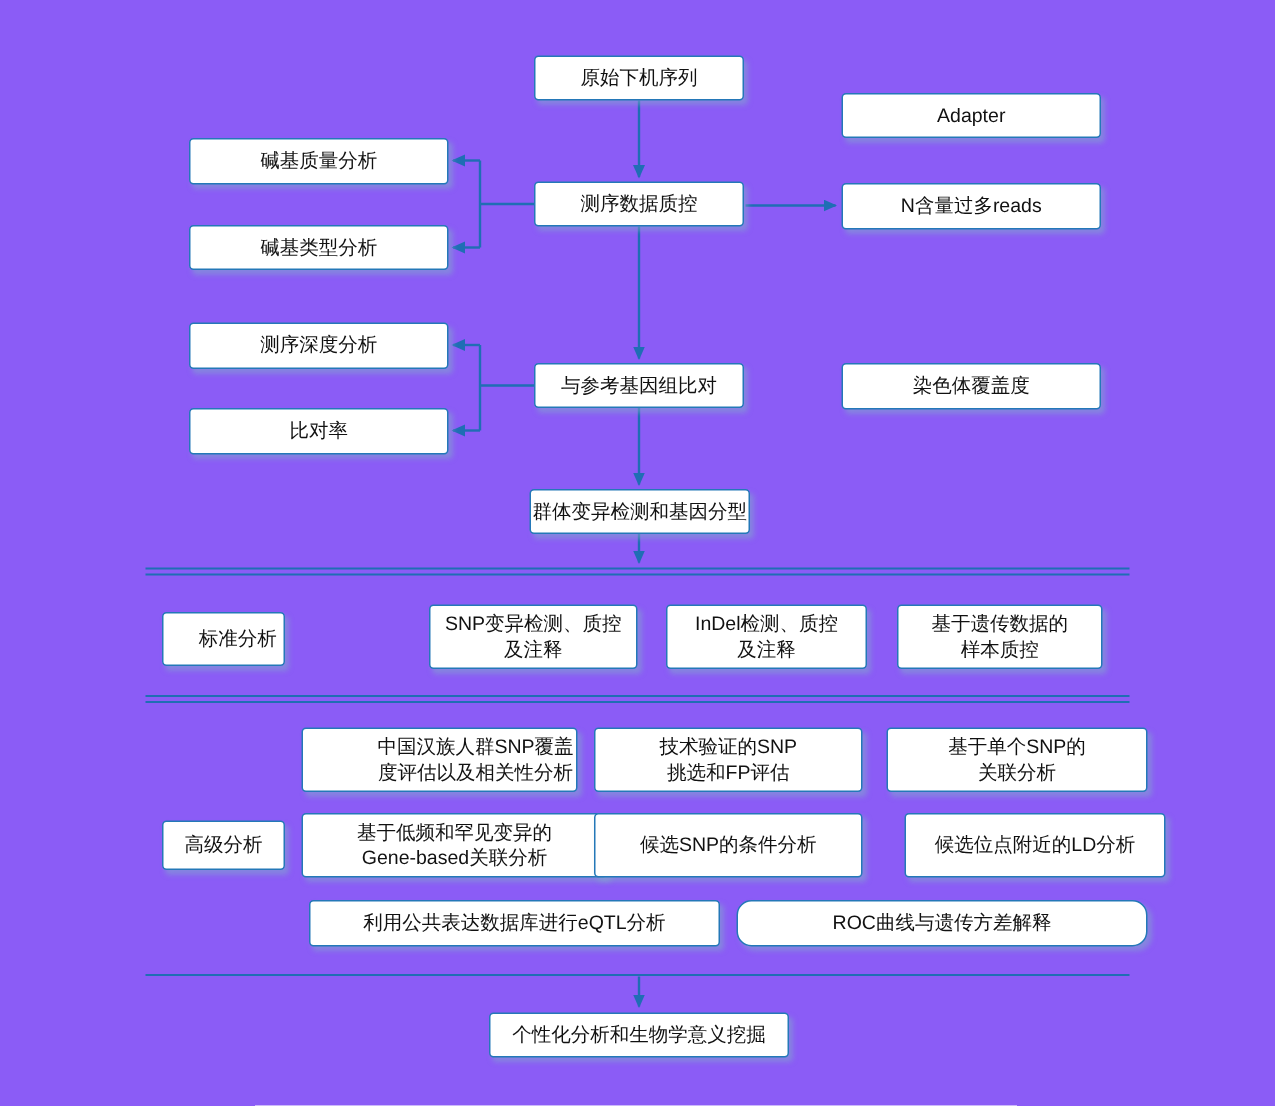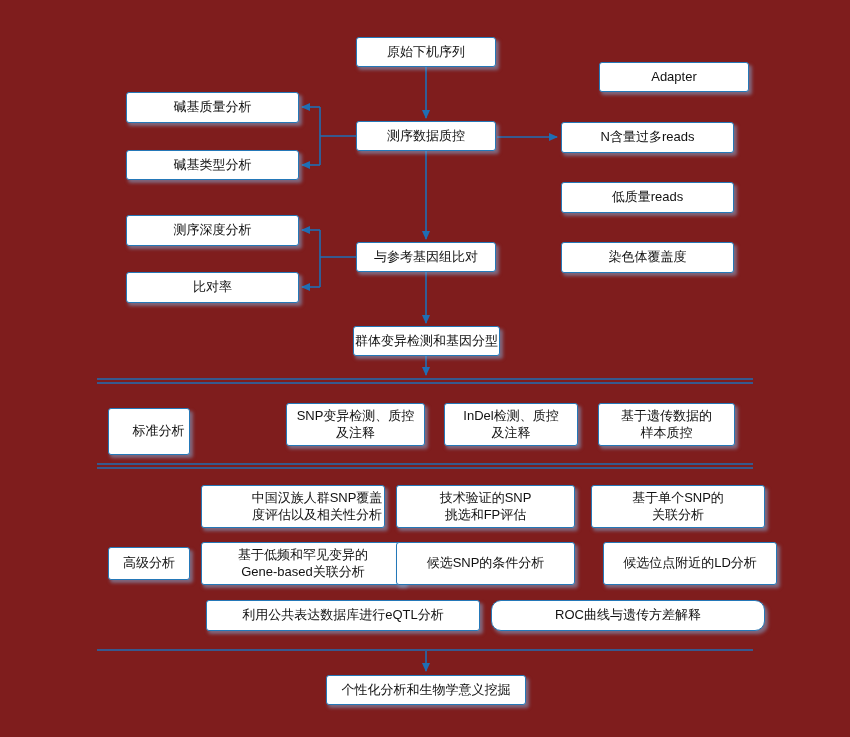--- a/index.html
+++ b/index.html
@@ -2,21 +2,21 @@
 <html><head>
 <meta charset="utf-8">
 <style>
   * { margin: 0; padding: 0; box-sizing: border-box; }
   html, body { background: #ffffff; }
   body { font-family: "Liberation Sans", "DejaVu Sans", sans-serif; }
   .canvas {
     position: relative;
     width: 850px;
     height: 737px;
-    background: #7f1d1d;
+    background: #8b5cf6;
     overflow: hidden;
   }
   svg.connectors {
     position: absolute;
     left: 0; top: 0;
     z-index: 1;
   }
   .node {
     position: absolute;
     z-index: 2;
@@ -65,33 +65,32 @@
     <g stroke="#1f6eb4" stroke-width="1.3" fill="none">
       <line x1="97" y1="379" x2="753" y2="379"></line>
       <line x1="97" y1="383" x2="753" y2="383"></line>
       <line x1="97" y1="464" x2="753" y2="464"></line>
       <line x1="97" y1="468" x2="753" y2="468"></line>
       <line x1="97" y1="650" x2="753" y2="650"></line>
     </g>
   </svg>
 
   <div class="node" style="left:356px; top:37px;  width:140px; height:30px;">原始下机序列</div>
-  <div class="node" style="left:561px; top:62px;  width:150px; height:30px;margin-left:38px;">Adapter</div>
+  <div class="node" style="left:561px; top:62px;  width:173px; height:30px;">Adapter</div>
   <div class="node" style="left:126px; top:92px;  width:173px; height:31px;">碱基质量分析</div>
   <div class="node" style="left:356px; top:121px; width:140px; height:30px;">测序数据质控</div>
   <div class="node" style="left:561px; top:122px; width:173px; height:31px;">N含量过多reads</div>
   <div class="node" style="left:126px; top:150px; width:173px; height:30px;">碱基类型分析</div>
-  <div class="node" style="left:561px; top:182px; width:173px; height:31px;">低质量reads</div>
   <div class="node" style="left:126px; top:215px; width:173px; height:31px;">测序深度分析</div>
   <div class="node" style="left:356px; top:242px; width:140px; height:30px;text-align:center;">与参考基因组比对</div>
   <div class="node" style="left:561px; top:242px; width:173px; height:31px;">染色体覆盖度</div>
   <div class="node" style="left:126px; top:272px; width:173px; height:31px;">比对率</div>
   <div class="node" style="left:353px; top:326px; width:147px; height:30px;">群体变异检测和基因分型</div>
 
-  <div class="node" style="left:108px; top:408px; width:82px;  height:47px;padding-left:19px;">标准分析</div>
+  <div class="node" style="left:108px; top:408px; width:82px;  height:36px;padding-left:19px;">标准分析</div>
   <div class="node" style="left:286px; top:403px; width:139px; height:43px;">SNP变异检测、质控
 及注释</div>
   <div class="node" style="left:444px; top:403px; width:134px; height:43px;">InDel检测、质控
 及注释</div>
   <div class="node" style="left:598px; top:403px; width:137px; height:43px;text-align:center;">基于遗传数据的
 样本质控</div>
 
   <div class="node" style="left:201px; top:485px; width:184px; height:43px;padding-left:48px;">中国汉族人群SNP覆盖
 度评估以及相关性分析</div>
   <div class="node" style="left:396px; top:485px; width:179px; height:43px;">技术验证的SNP

